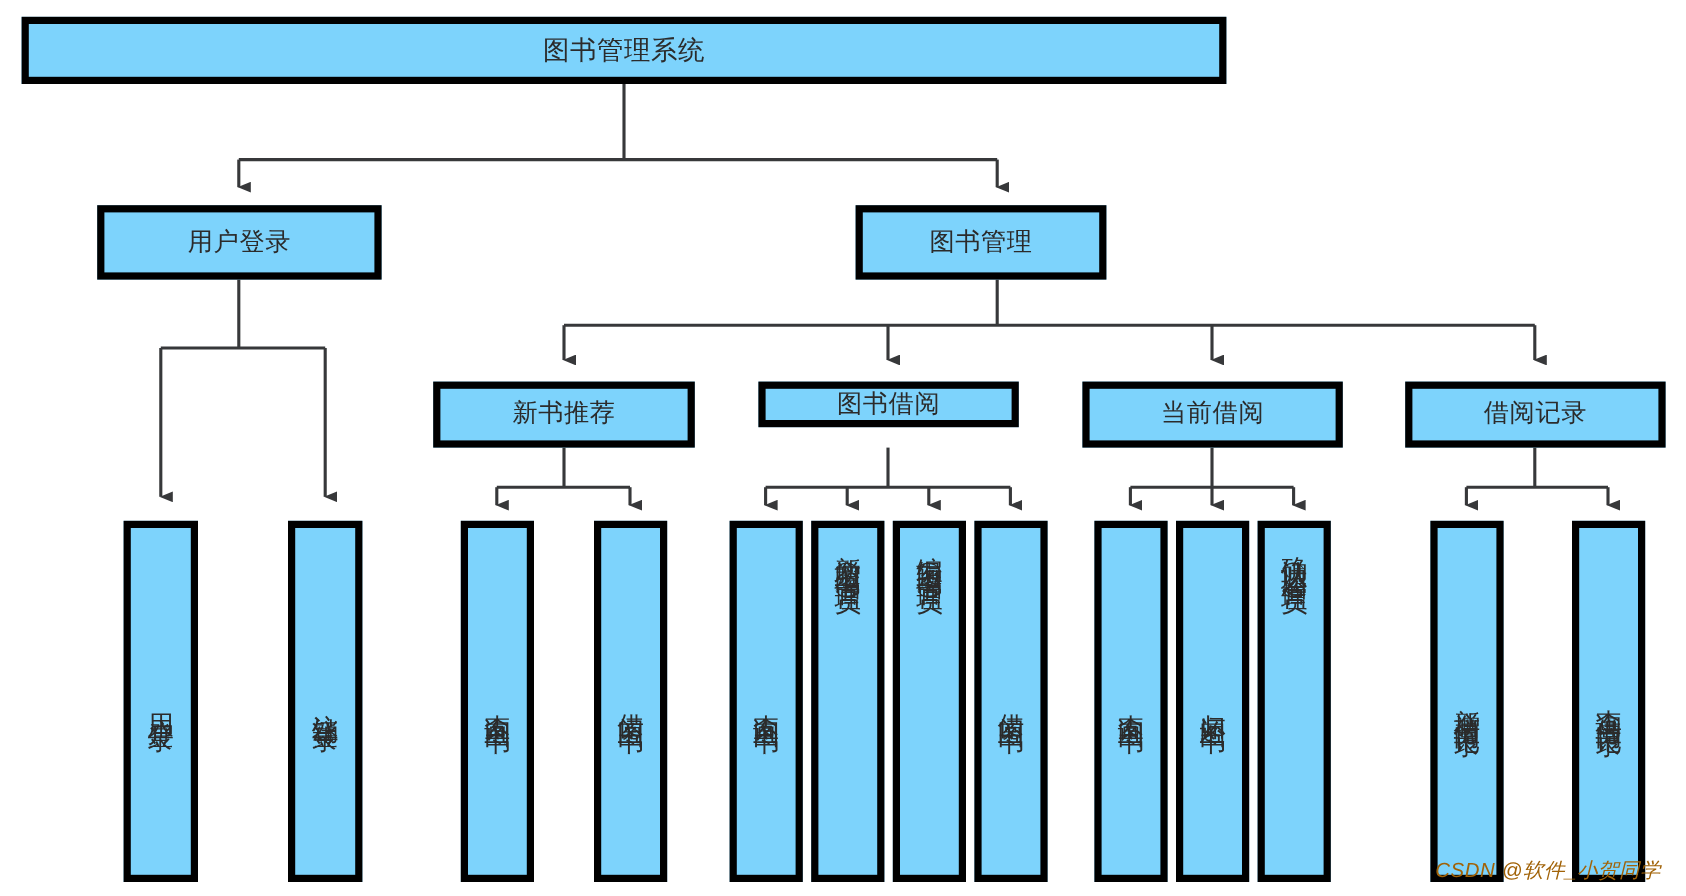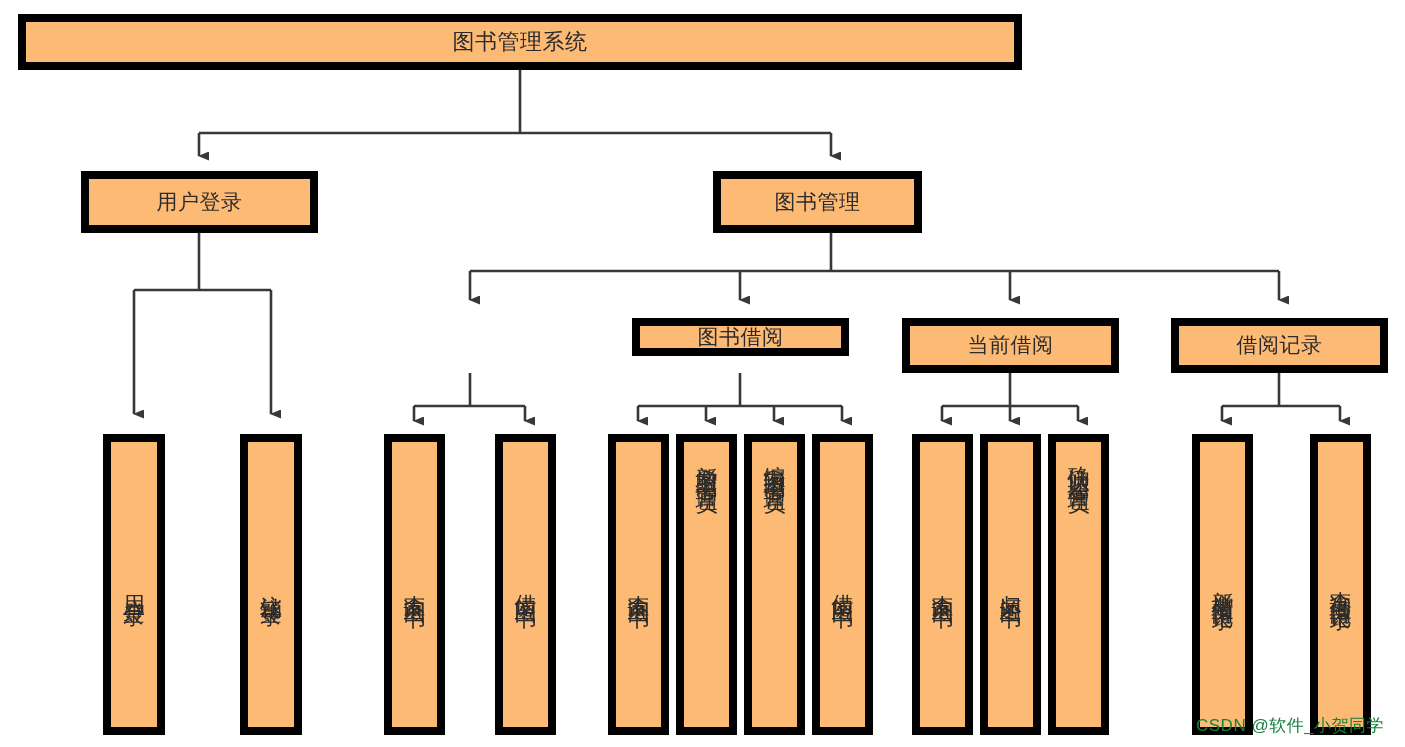--- a/index.html
+++ b/index.html
@@ -22,22 +22,22 @@
     position: absolute;
     left: 0;
     top: 0;
     width: 1405px;
     height: 747px;
     pointer-events: none;
   }
   .node {
     position: absolute;
     box-sizing: border-box;
-    background: #fdba74;
-    border: 8px solid #000000;
+    background: #7dd3fc;
+    border: 6px solid #000000;
     display: flex;
     align-items: center;
     justify-content: center;
     color: #2b2b2b;
   }
   .node-label {
     display: block;
     text-align: center;
     line-height: 1.18;
     letter-spacing: 0.5px;
@@ -64,24 +64,25 @@
     writing-mode: vertical-rl;
     text-orientation: upright;
     font-size: 22px;
     line-height: 1.0;
     letter-spacing: 4px;
     white-space: nowrap;
   }
   .watermark {
     position: absolute;
     font-size: 17px;
-    color: #15803d;
+    color: #a16207;
     white-space: nowrap;
     letter-spacing: 0.5px;
     font-family: "Liberation Sans", "DejaVu Sans", sans-serif;
+    font-style: italic;
   }
 </style>
 </head>
 <body>
 
 <div id="diagram-root">
 
   <svg id="edges-layer" viewBox="0 0 1405 747" width="1405" height="747" xmlns="http://www.w3.org/2000/svg">
     <defs>
       <marker id="arrowhead" markerWidth="9" markerHeight="11" refX="4.5" refY="10" orient="auto" markerUnits="userSpaceOnUse">
@@ -137,20 +138,23 @@
   </div>
 
   <div class="node horiz" style="left:81px; top:171px; width:237px; height:62px;">
     <span class="node-label">用户登录</span>
   </div>
 
   <div class="node horiz" style="left:713px; top:171px; width:209px; height:62px;">
     <span class="node-label">图书管理</span>
   </div>
 
+  <div class="node horiz" style="left:361px; top:318px; width:218px; height:55px;">
+    <span class="node-label">新书推荐</span>
+  </div>
 
   <div class="node horiz" style="left:632px; top:318px; width:217px; height:38px;">
     <span class="node-label">图书借阅</span>
   </div>
 
   <div class="node horiz" style="left:1171px; top:318px; width:217px; height:55px;">
     <span class="node-label">借阅记录</span>
   </div>
 
   <div class="node horiz" style="left:902px; top:318px; width:217px; height:55px;">

